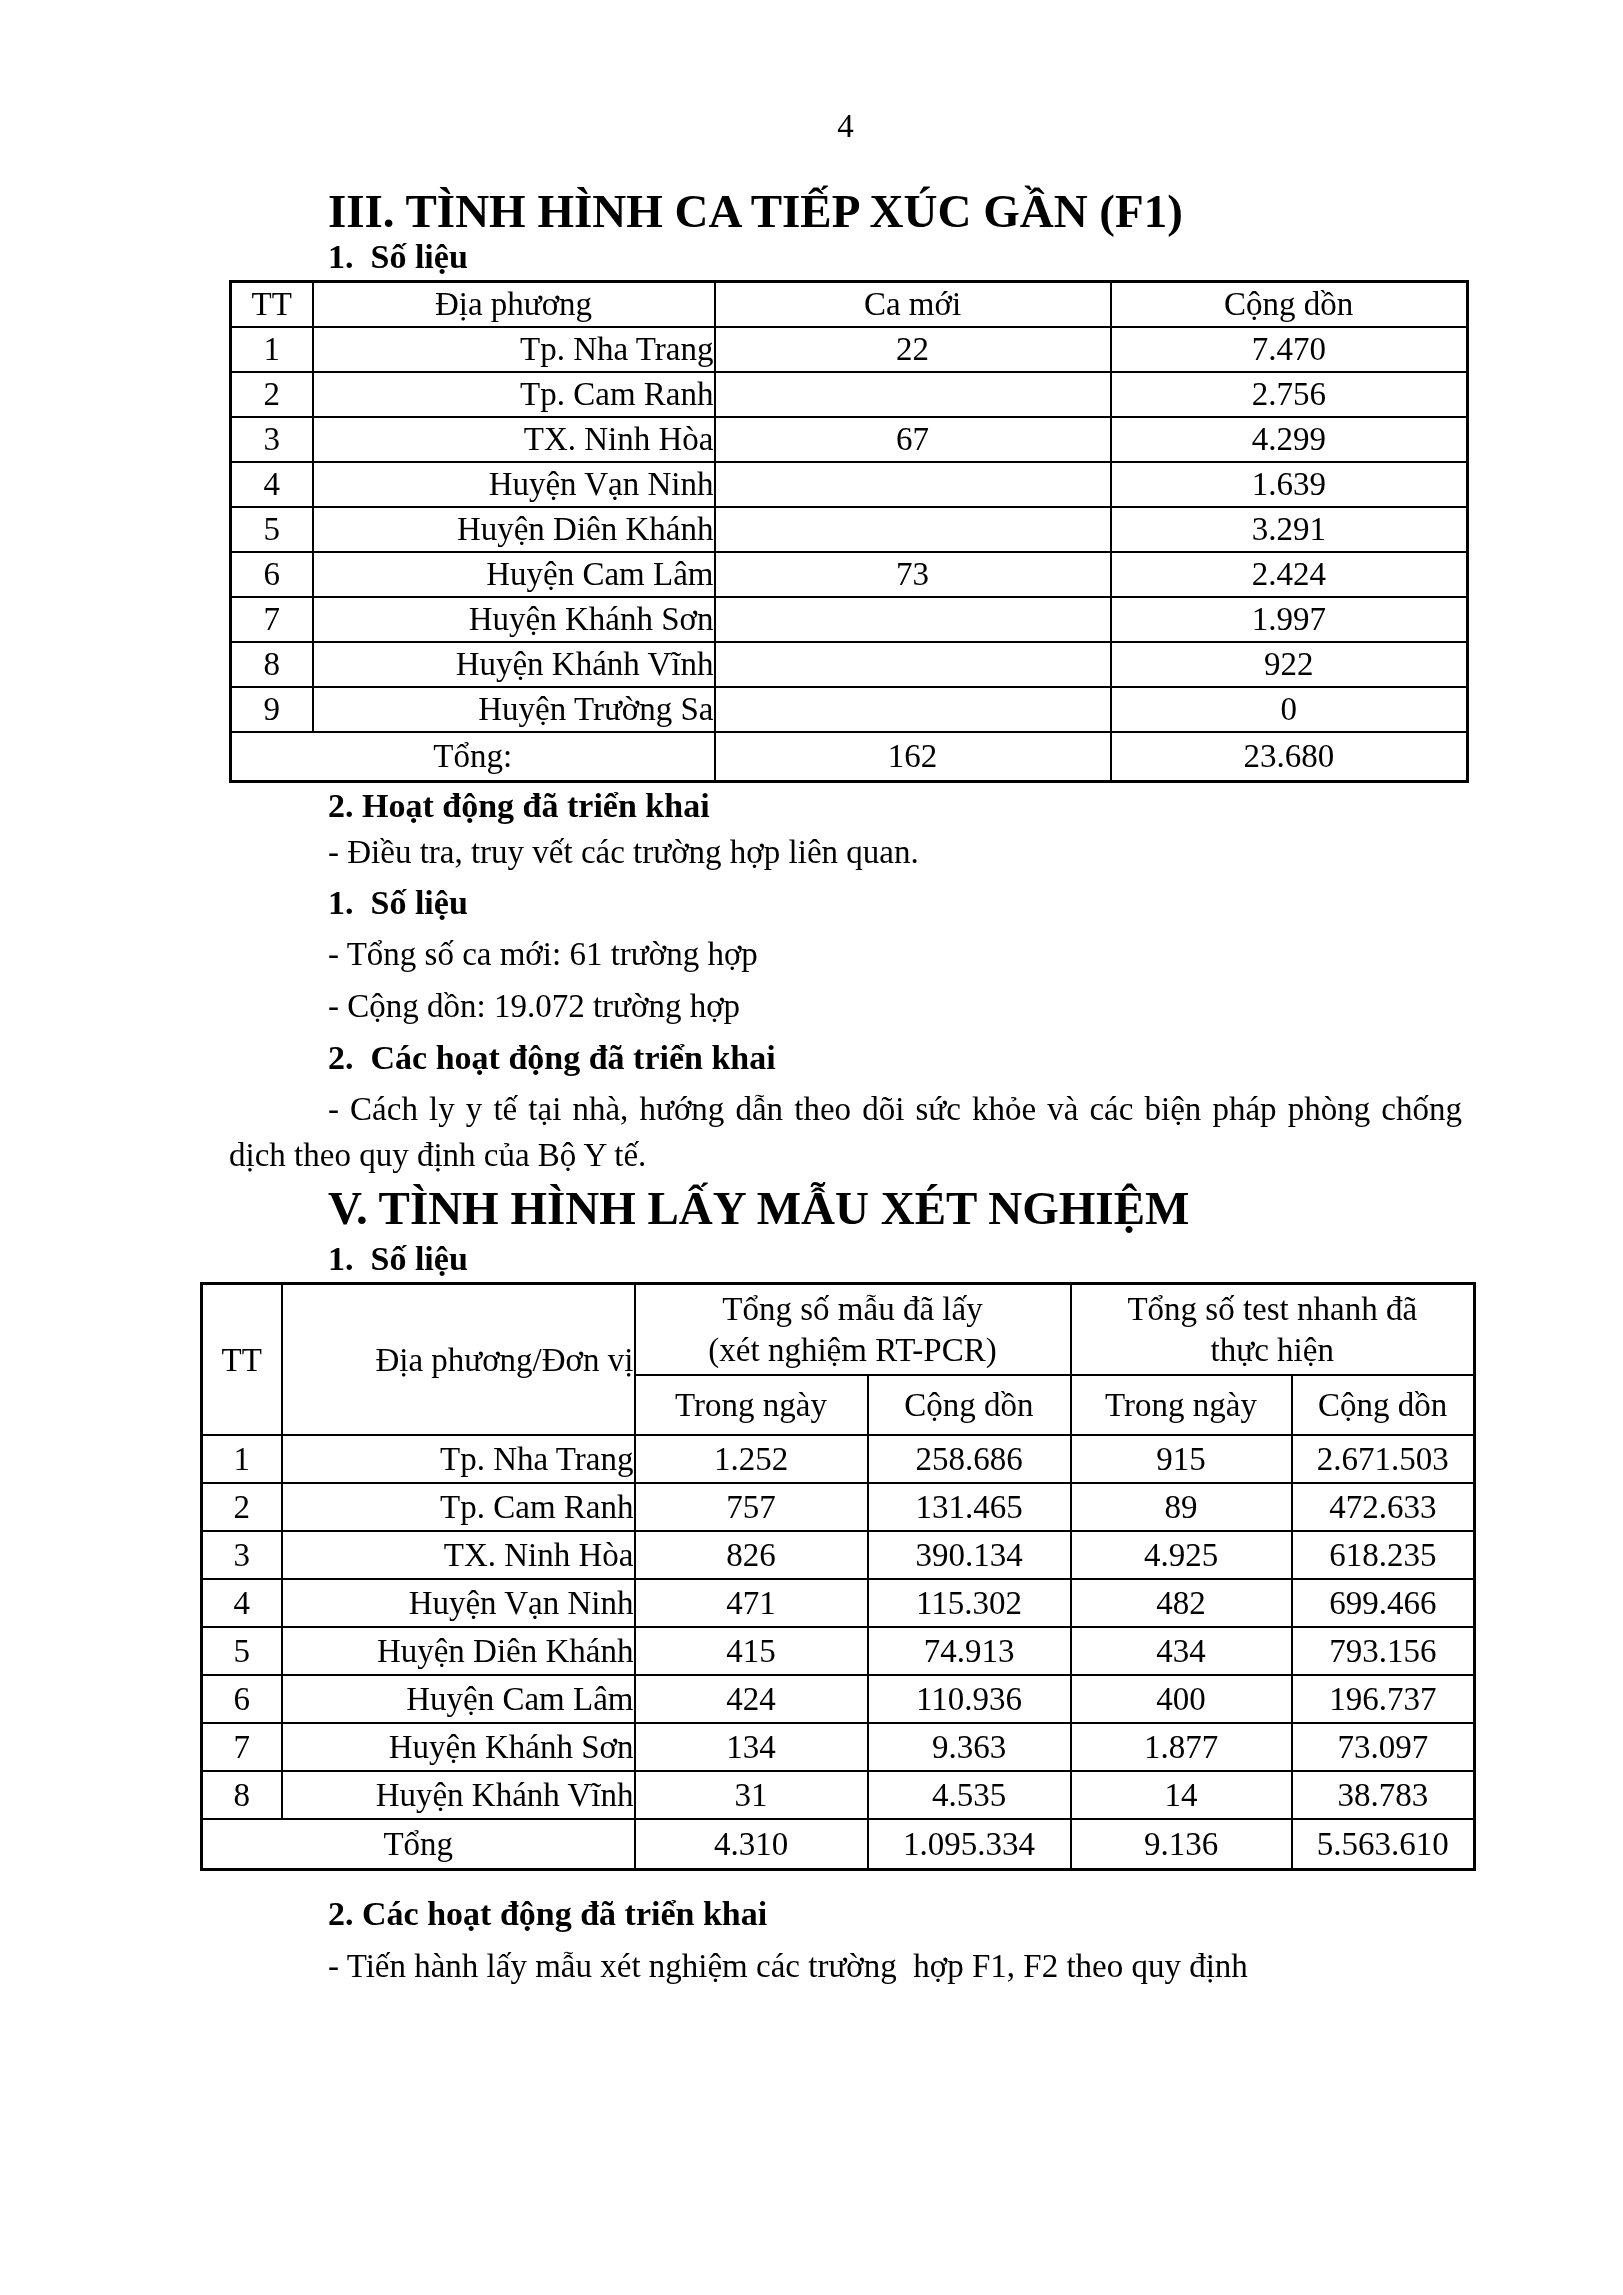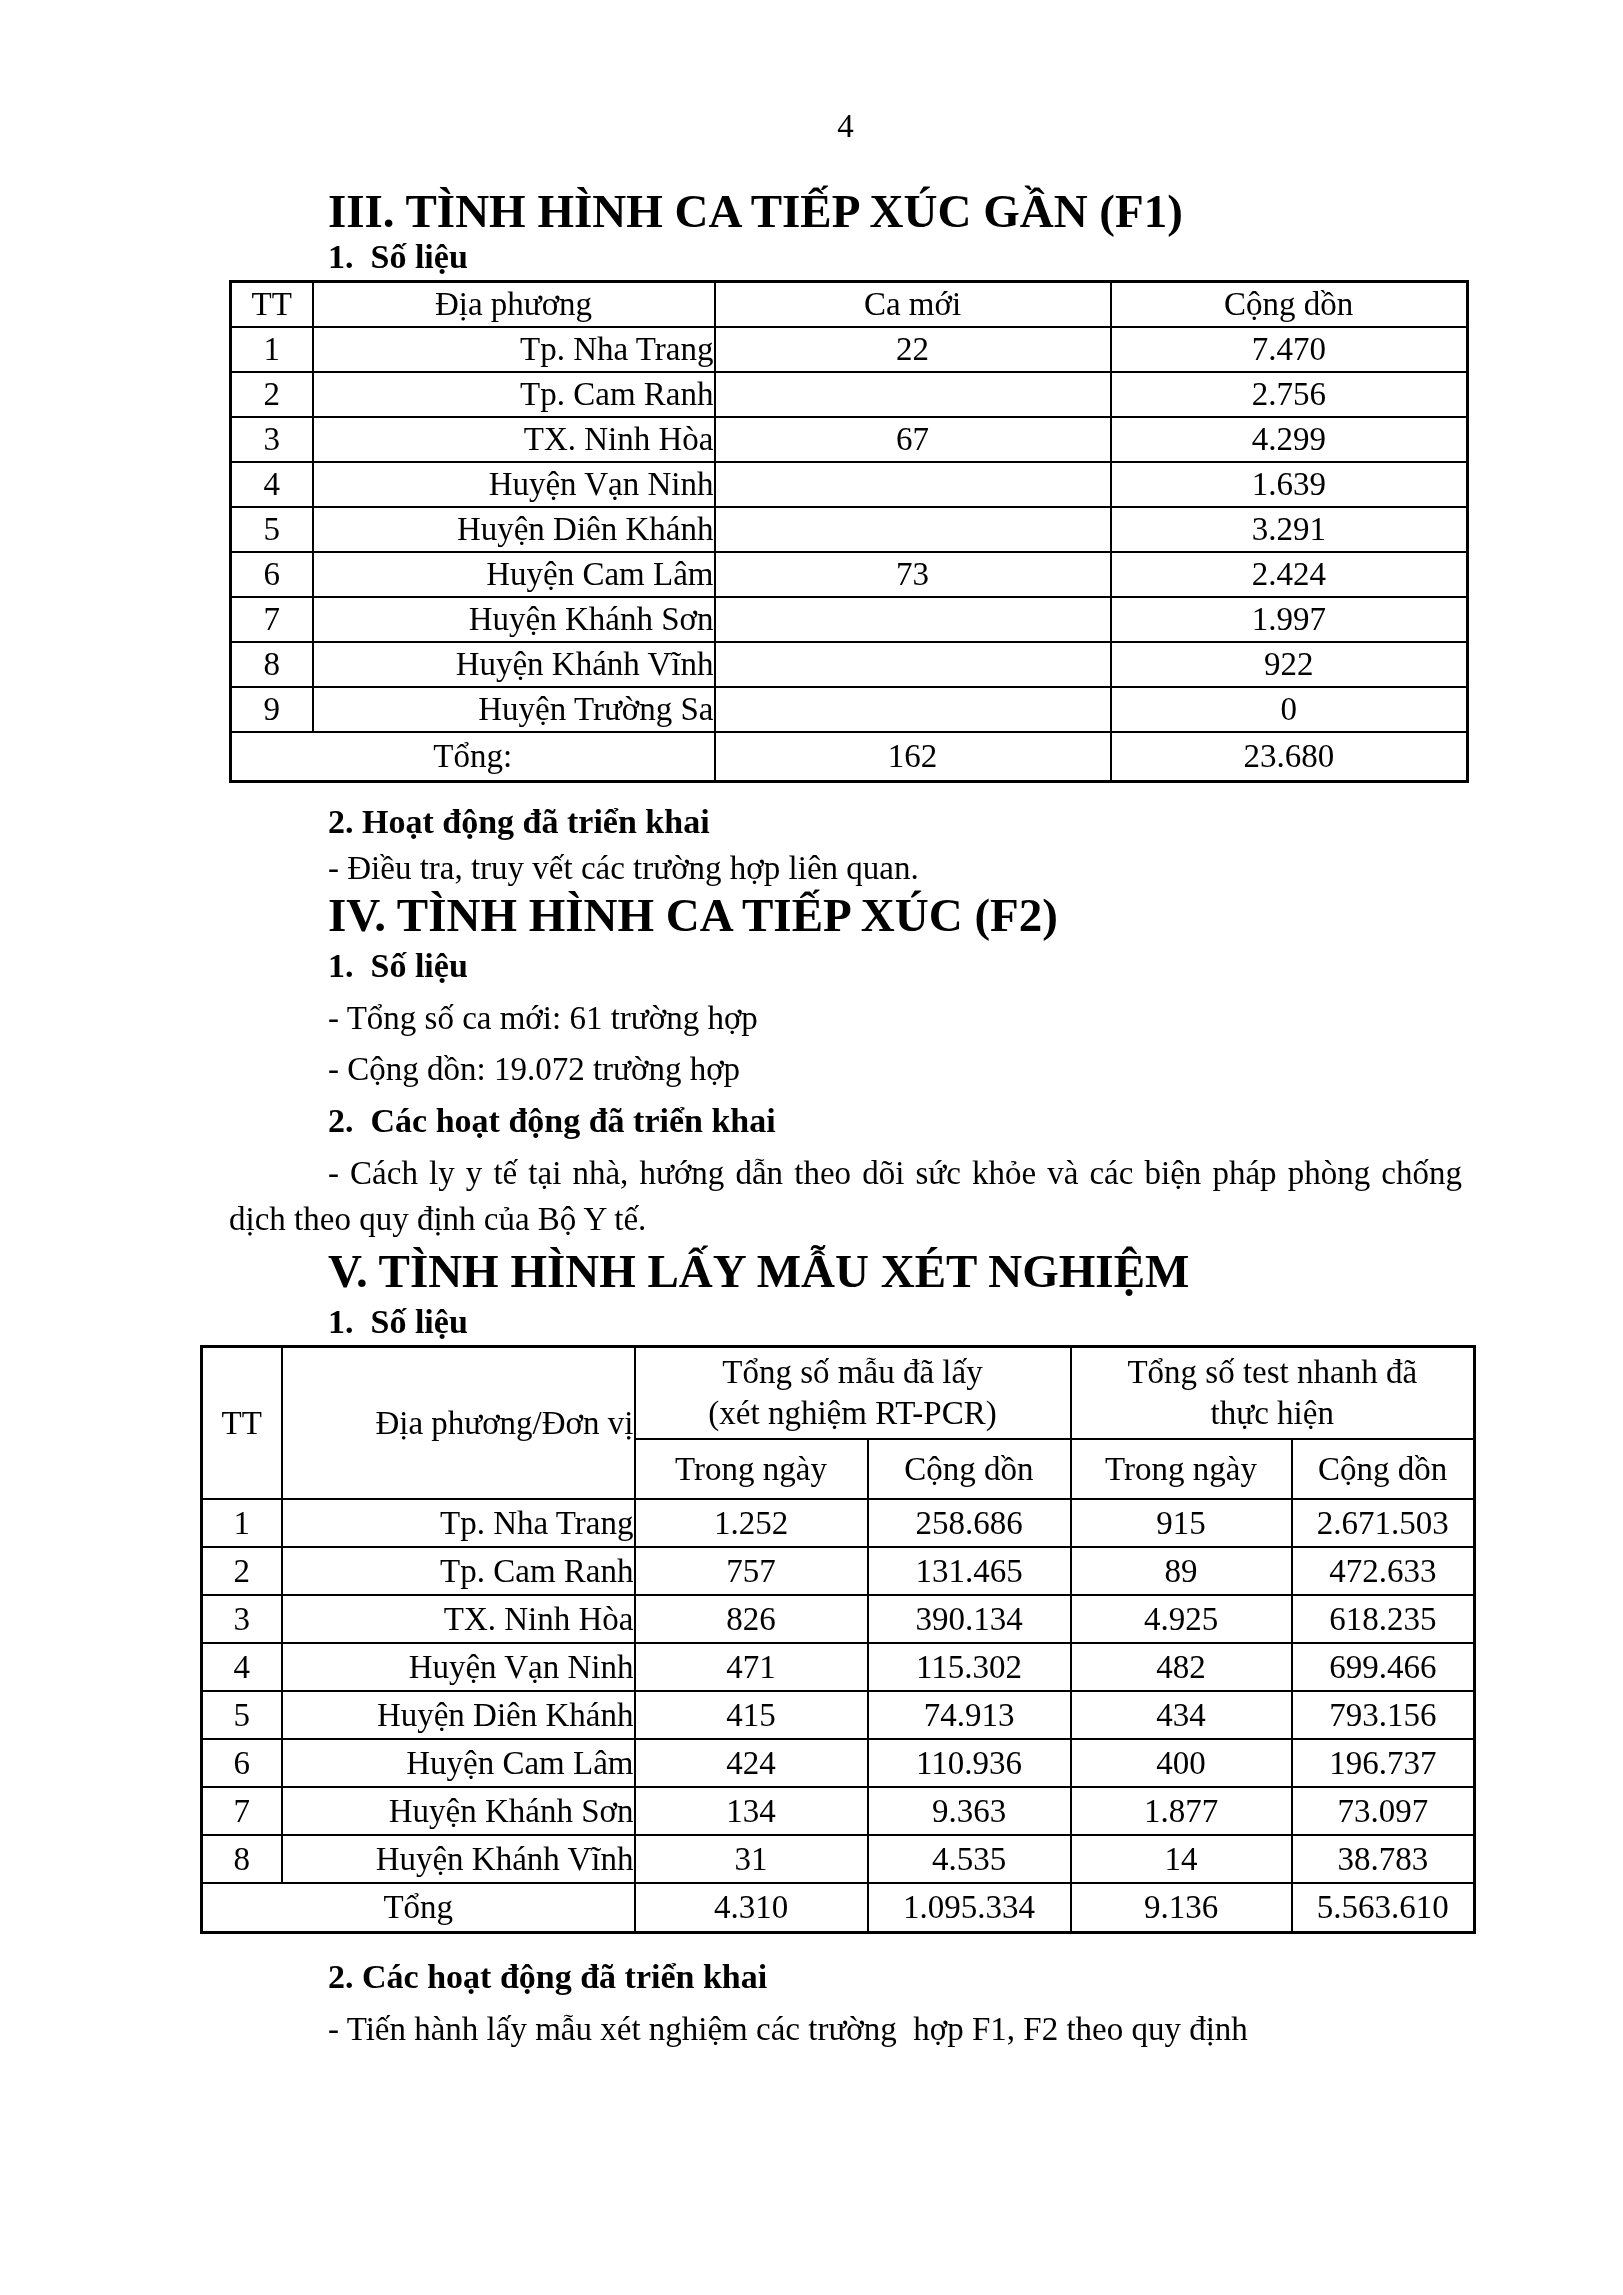--- a/index.html
+++ b/index.html
@@ -18,21 +18,21 @@
   .pw { white-space:pre-wrap; }
   .center { text-align:center; }
   .h { font-size:47px; font-weight:bold; line-height:46px; }
   .hs { font-size:34px; font-weight:bold; line-height:46px; }
   .b { font-weight:normal; }
   .ind { text-indent:99px; }
   .just { text-align:justify; }
   .mt2 { margin-top:1.3px; }
   .mt8 { margin-top:5.2px; }
   .mt10 { margin-top:6.5px; }
-  .mt18 { margin-top:16px; }
+  .mt18 { margin-top:0; }
   .mt30 { margin-top:19.6px; }
   .mt60 { margin-top:39px; }
 
   table { border-collapse:collapse; table-layout:fixed; border:3.3px solid #000; }
   td { border:2px solid #000; border-top-width:2.6px; border-bottom-width:2.6px;
        vertical-align:middle; text-align:center; padding:0; line-height:38px; overflow:hidden; }
   .t1 { width:1236px; }
   .t1 tr { height:45px; }
   .t1 tr.trow { height:50px; }
   .t2 { width:1273px; margin-left:-29px; }
@@ -126,21 +126,20 @@
       <td colspan="2" class="b">Tổng:</td>
       <td class="b">162</td>
       <td class="b">23.680</td>
     </tr>
   </tbody>
     </table>
 
   <p class="hs ind mt18">2. Hoạt động đã triển khai</p>
   <p class="ind">- Điều tra, truy vết các trường hợp liên quan.</p>
 
-  <p class="h ind mt2">IV. TÌNH HÌNH CA TIẾP XÚC (F2)</p>
   <p class="hs ind pw mt8">1.  Số liệu</p>
   <p class="ind mt8">- Tổng số ca mới: 61 trường hợp</p>
   <p class="ind mt8">- Cộng dồn: 19.072 trường hợp</p>
   <p class="hs ind pw mt10">2.  Các hoạt động đã triển khai</p>
   <p class="ind just mt8">- Cách ly y tế tại nhà, hướng dẫn theo dõi sức khỏe và các biện pháp phòng chống dịch theo quy định của Bộ Y tế.</p>
 
   <p class="h ind mt10">V. TÌNH HÌNH LẤY MẪU XÉT NGHIỆM</p>
   <p class="hs ind pw mt8">1.  Số liệu</p>
 
   <table class="t2">

